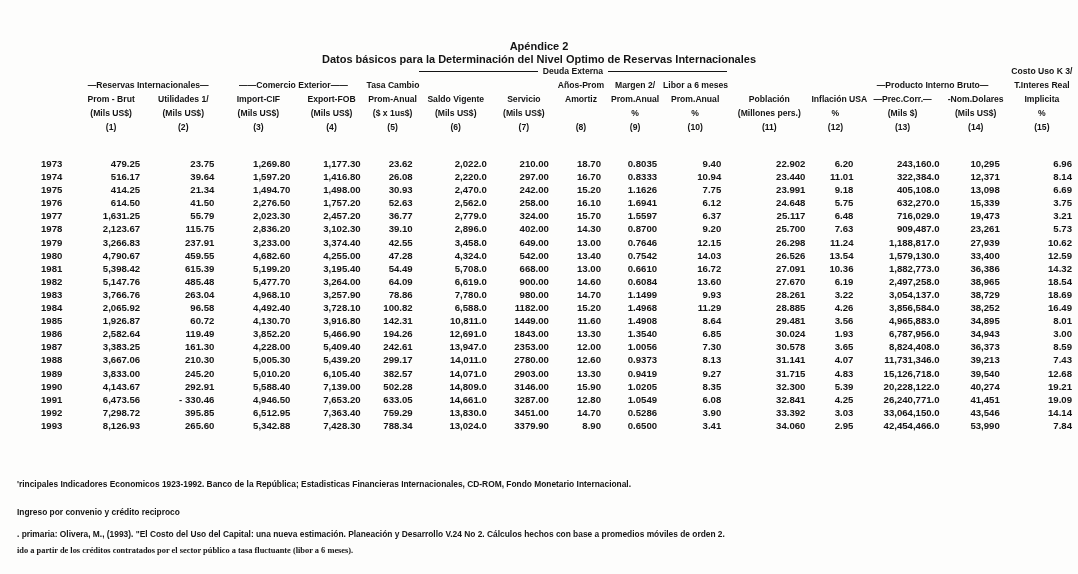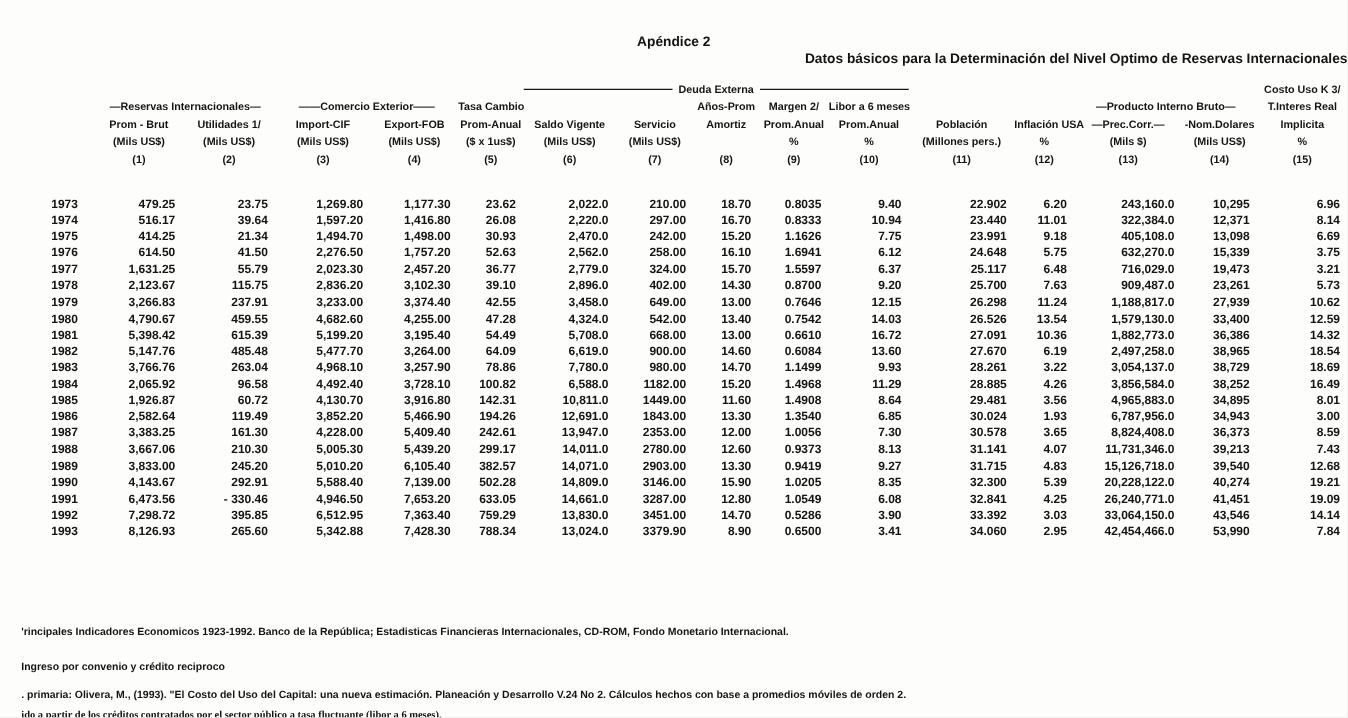--- a/index.html
+++ b/index.html
@@ -1,23 +1,23 @@
 <!DOCTYPE html>
 <html><head>
 <meta charset="utf-8">
 <style>
   html,body{margin:0;padding:0;background:#e8e8e8;}
   .page{
     width:1078px;height:574px;background:#fdfdfc;position:relative;overflow:hidden;
     font-family:"Liberation Sans","DejaVu Sans",sans-serif;font-weight:700;color:#141414;
     -webkit-font-smoothing:antialiased;
   }
-  .title-block{position:absolute;top:28px;left:0;width:100%;text-align:center;}
+  .title-block{position:absolute;top:40px;left:0;width:100%;text-align:center;}
   .title-line1{font-size:11px;line-height:13px;}
-  .title-line2{font-size:11px;line-height:13px;text-align:right;}
+  .title-line2{font-size:11px;line-height:13px;}
   table.data{
     position:absolute;top:64px;left:36px;width:1042px;
     border-collapse:collapse;table-layout:fixed;
   }
   col.cy{width:40px}col.cc1{width:70px}col.cc2{width:74px}col.cc3{width:76px}
   col.cc4{width:70px}col.cc5{width:52px}col.cc6{width:74px}col.cc7{width:62px}
   col.cc8{width:52px}col.cc9{width:56px}col.cc10{width:64px}col.cc11{width:84px}
   col.cc12{width:48px}col.cc13{width:86px}col.cc14{width:60px}col.cc15{width:72px}
   thead th{
     padding:0;font-weight:700;font-size:8.6px;line-height:14px;height:14px;
@@ -29,21 +29,21 @@
   .rtext{font-size:8.6px;white-space:nowrap;}
   tbody th.year{
     padding:0 0 0 5px;text-align:left;font-size:9.6px;line-height:13.1px;
     font-weight:700;white-space:nowrap;margin-left:22px;
   }
   tbody td{
     padding:0 6px 0 0;text-align:right;font-size:9.6px;line-height:13.1px;
     font-weight:700;white-space:nowrap;
   }
   tbody tr:first-child th, tbody tr:first-child td{padding-top:17px;}
-  .footnote{position:absolute;left:17px;font-size:8.4px;line-height:10px;white-space:nowrap;margin-top:21px;}
+  .footnote{position:absolute;left:17px;font-size:8.4px;line-height:10px;white-space:nowrap;}
   .fn-source{top:479px;}
   .fn-1{top:507px;}
   .fn-2{top:546px;font-family:Liberation Serif, serif;}
   .fn-3{top:529px;}
 </style>
 </head>
 <body>
 
 <div class="page" data-name="scanned-document-page">
 

